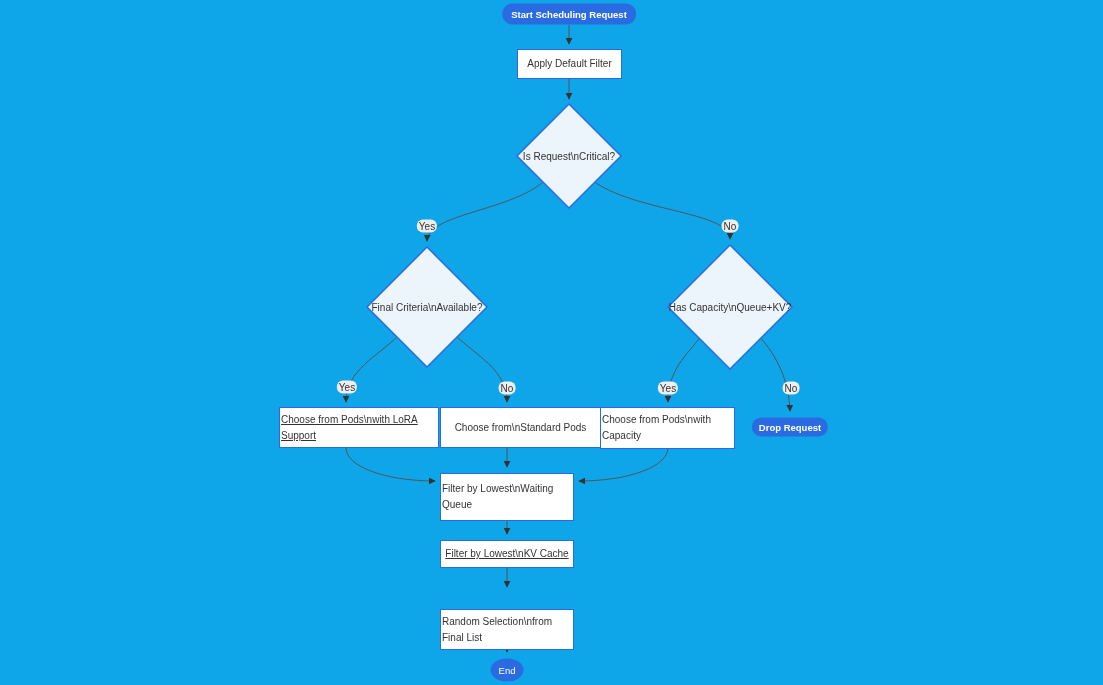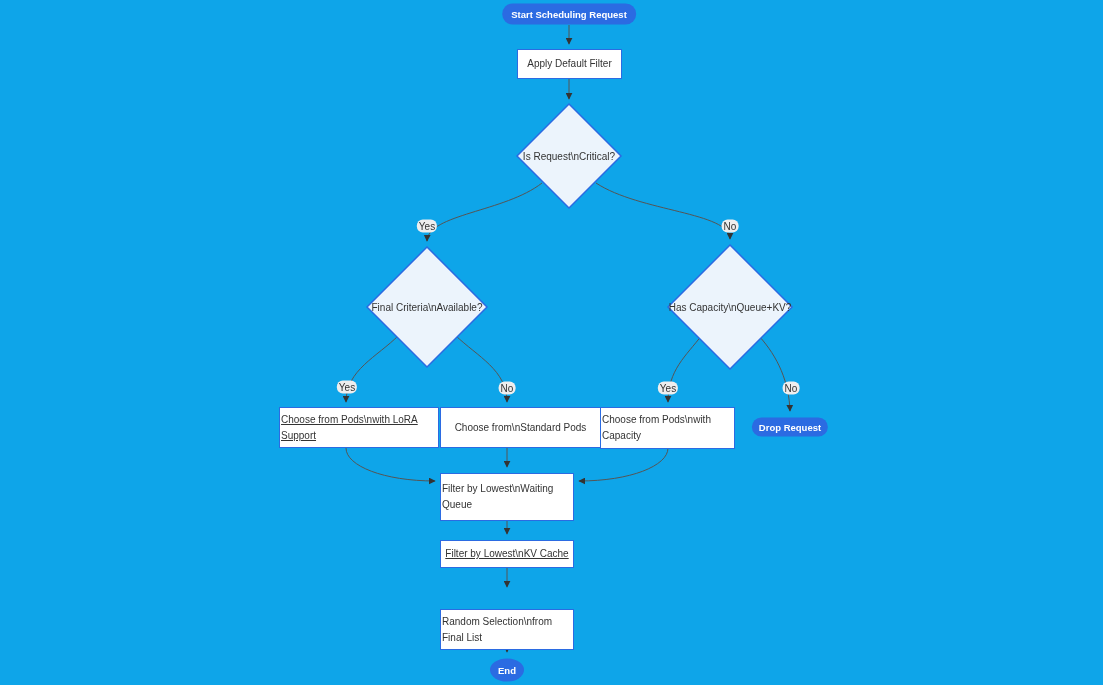--- a/index.html
+++ b/index.html
@@ -44,21 +44,21 @@
     white-space: nowrap;
     padding: 5px 9px;
     border-radius: 12px;
   }
   .node-circle {
     position: absolute;
     transform: translate(-50%, -50%);
     background: var(--accent);
     color: #ffffff;
     font-size: 9.5px;
-    font-weight: bold;
+    font-weight: normal;
     padding: 6px 8px;
     border-radius: 50%;
   }
   .diamond-label {
     position: absolute;
     transform: translate(-50%, -50%);
     color: var(--text);
     font-size: 10px;
     white-space: nowrap;
     text-align: center;

